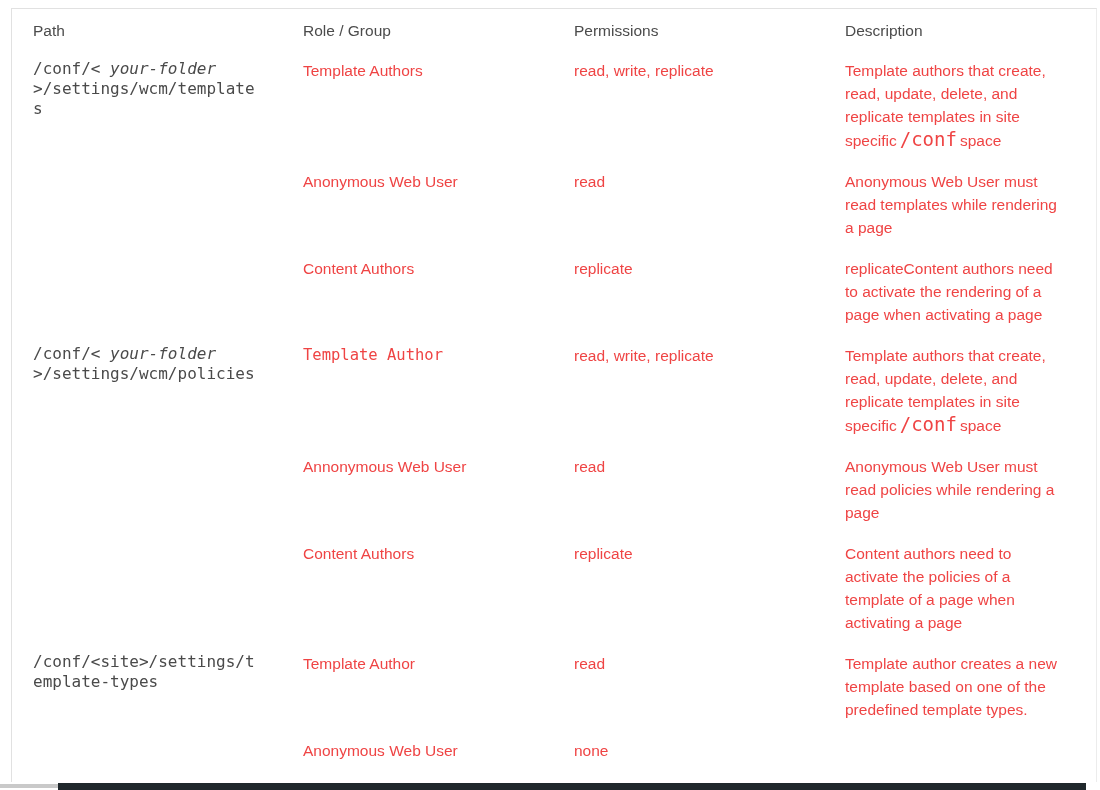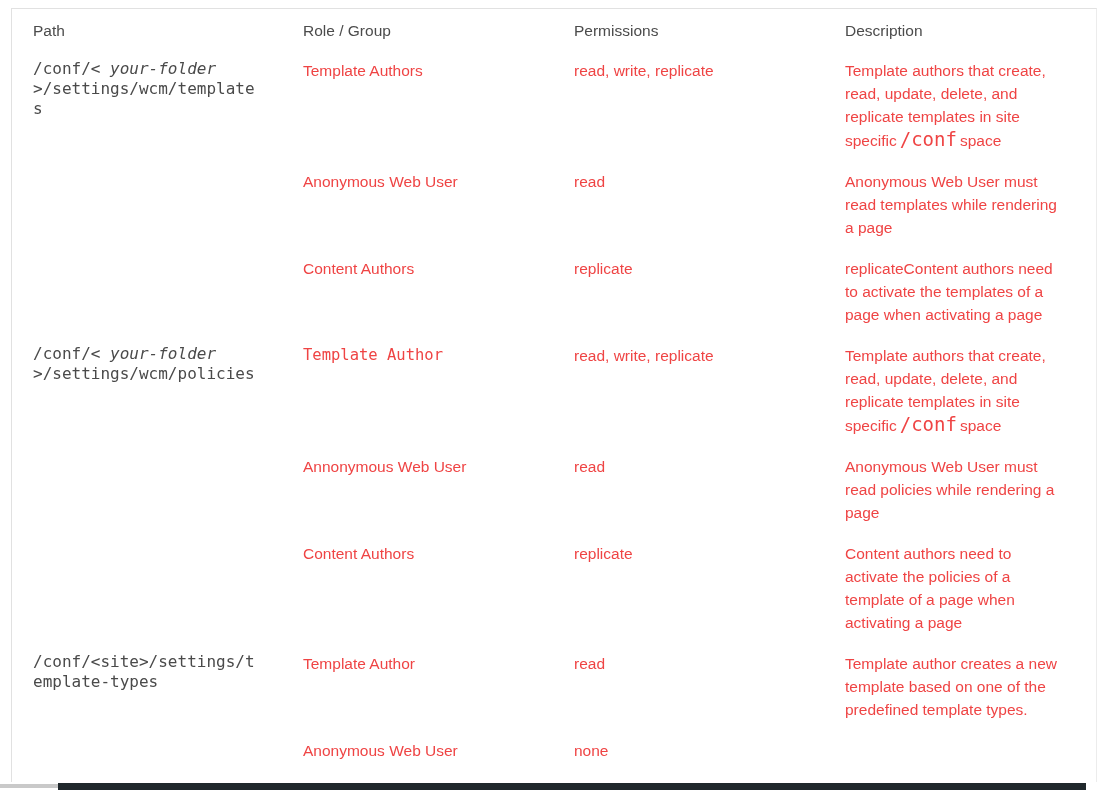--- a/index.html
+++ b/index.html
@@ -126,21 +126,21 @@
     <div class="cell path-cell"></div>
     <div class="cell">Anonymous Web User</div>
     <div class="cell">read</div>
     <div class="cell desc-cell">Anonymous Web User must read templates while rendering a page</div>
   </div>
 
   <div class="grid-row">
     <div class="cell path-cell"></div>
     <div class="cell">Content Authors</div>
     <div class="cell">replicate</div>
-    <div class="cell desc-cell">replicateContent authors need to activate the templates of a page when activating a page</div>
+    <div class="cell desc-cell">replicateContent authors need to activate the rendering of a page when activating a page</div>
   </div>
 
   <div class="grid-row">
     <div class="cell path-cell"><span>/conf/&lt; </span><span class="path-italic">your-folder</span><span> &gt;/settings/wcm/policies</span></div>
     <div class="cell mono-role">Template Author</div>
     <div class="cell">read, write, replicate</div>
     <div class="cell desc-cell"><span>Template authors that create, read, update, delete, and replicate templates in site specific</span><code class="inline-code">/conf</code><span>space</span></div>
   </div>
 
   <div class="grid-row">

